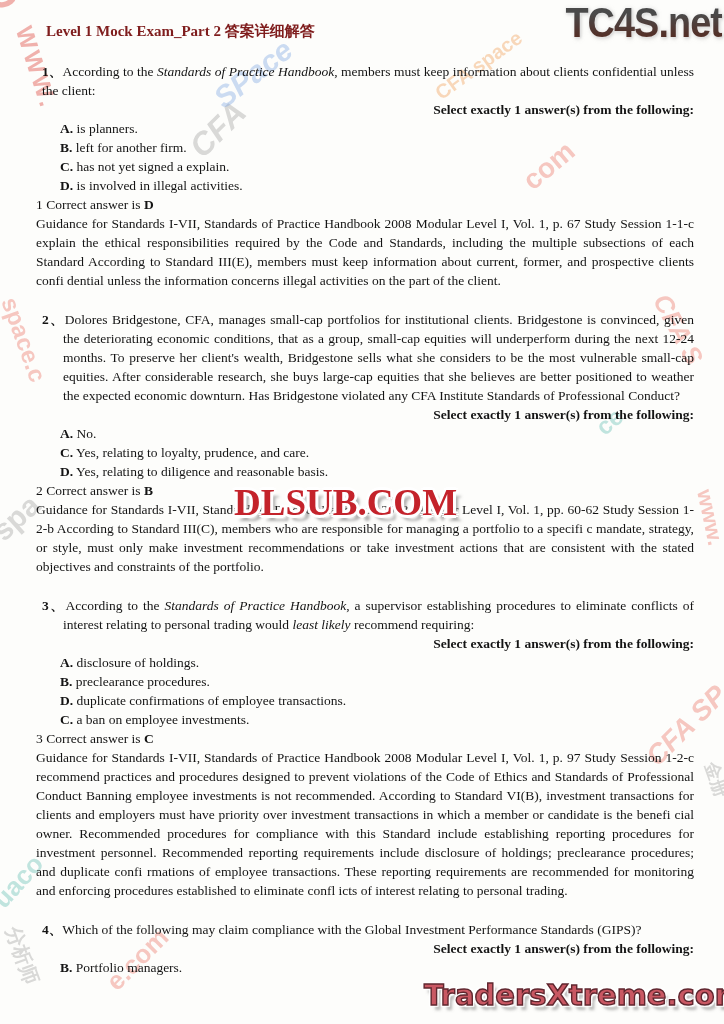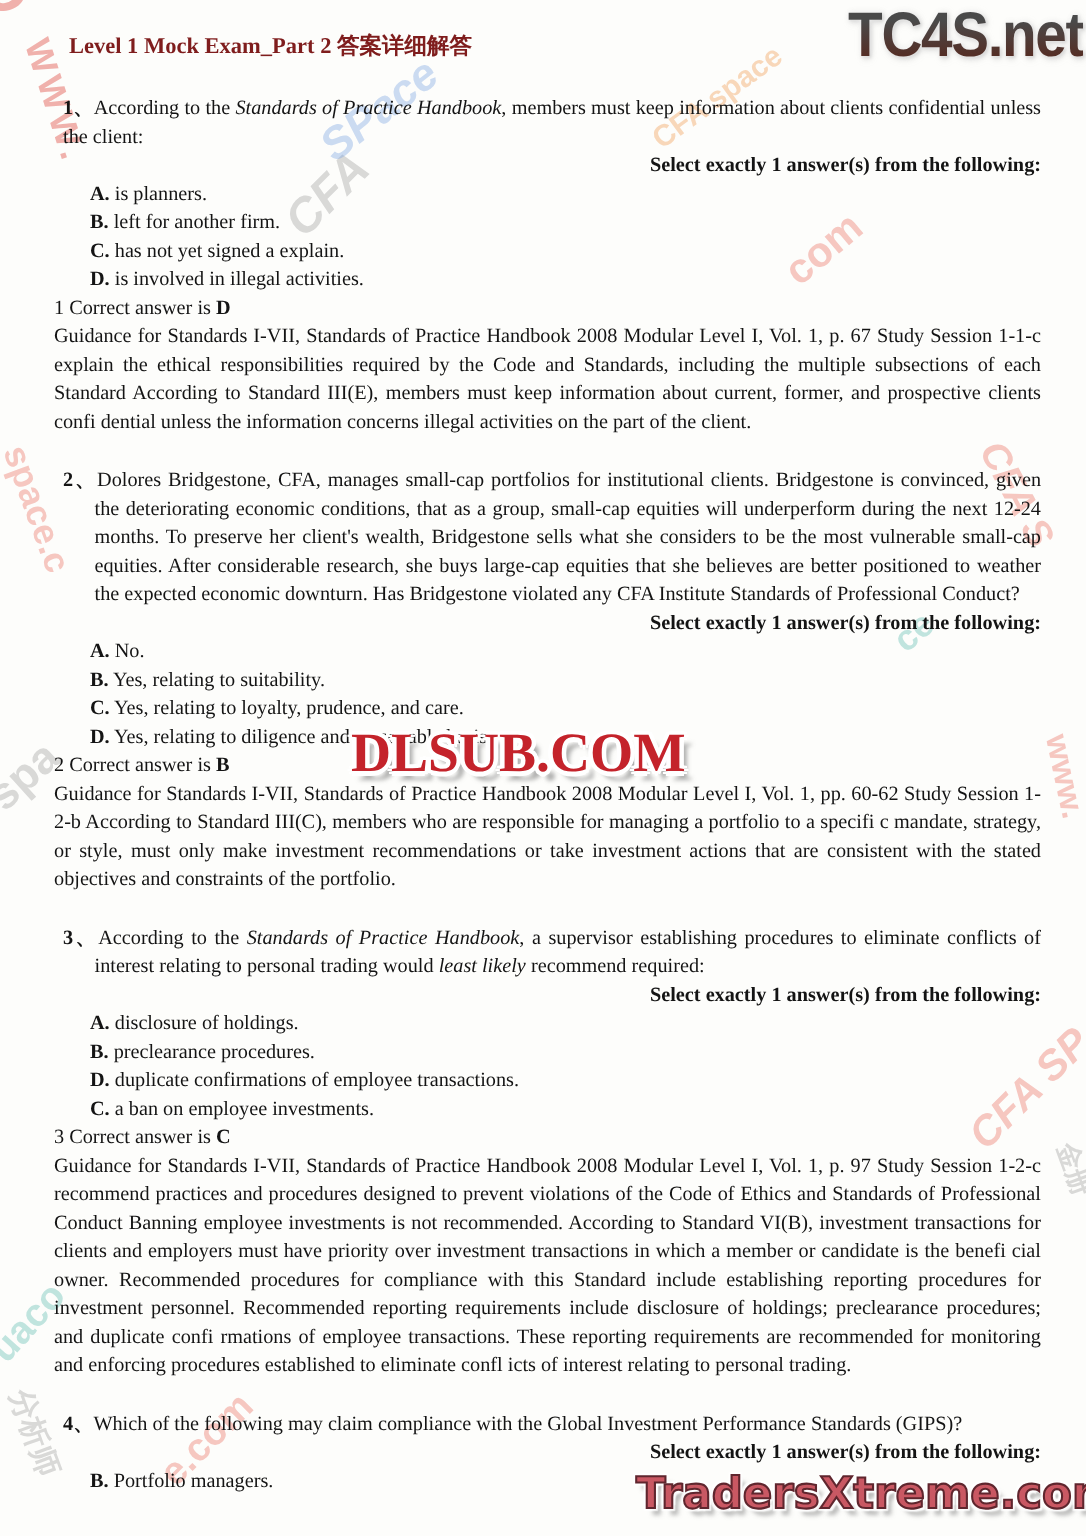--- a/index.html
+++ b/index.html
@@ -113,29 +113,28 @@
       <p class="opt"><b>C.</b> <span>has not yet signed a explain.</span></p>
       <p class="opt"><b>D.</b> <span>is involved in illegal activities.</span></p>
       <p class="ansline"><span>1 Correct answer is</span> <b>D</b></p>
       <p class="guidance">Guidance for Standards I-VII, Standards of Practice Handbook 2008 Modular Level I, Vol. 1, p. 67 Study Session 1-1-c explain the ethical responsibilities required by the Code and Standards, including the multiple subsections of each Standard According to Standard III(E), members must keep information about current, former, and prospective clients confi dential unless the information concerns illegal activities on the part of the client.</p>
     </section>
 
     <section class="question">
       <p class="stem hang"><b class="qnum">2、</b><span>Dolores Bridgestone, CFA, manages small-cap portfolios for institutional clients. Bridgestone is convinced, given the deteriorating economic conditions, that as a group, small-cap equities will underperform during the next 12-24 months. To preserve her client's wealth, Bridgestone sells what she considers to be the most vulnerable small-cap equities. After considerable research, she buys large-cap equities that she believes are better positioned to weather the expected economic downturn. Has Bridgestone violated any CFA Institute Standards of Professional Conduct?</span></p>
       <p class="select">Select exactly 1 answer(s) from the following:</p>
       <p class="opt"><b>A.</b> <span>No.</span></p>
-      <p class="opt"><b>B.</b> <span>Yes, relating to suitability.</span></p>
       <p class="opt"><b>C.</b> <span>Yes, relating to loyalty, prudence, and care.</span></p>
       <p class="opt"><b>D.</b> <span>Yes, relating to diligence and reasonable basis.</span></p>
       <p class="ansline"><span>2 Correct answer is</span> <b>B</b></p>
       <p class="guidance">Guidance for Standards I-VII, Standards of Practice Handbook 2008 Modular Level I, Vol. 1, pp. 60-62 Study Session 1-2-b According to Standard III(C), members who are responsible for managing a portfolio to a specifi c mandate, strategy, or style, must only make investment recommendations or take investment actions that are consistent with the stated objectives and constraints of the portfolio.</p>
     </section>
 
     <section class="question">
-      <p class="stem hang"><b class="qnum">3、</b><span>According to the </span><span class="it">Standards of Practice Handbook</span><span>, a supervisor establishing procedures to eliminate conflicts of interest relating to personal trading would </span><span class="it">least likely</span><span> recommend required:</span></p>
+      <p class="stem hang"><b class="qnum">3、</b><span>According to the </span><span class="it">Standards of Practice Handbook</span><span>, a supervisor establishing procedures to eliminate conflicts of interest relating to personal trading would </span><span class="it">least likely</span><span> recommend requiring:</span></p>
       <p class="select">Select exactly 1 answer(s) from the following:</p>
       <p class="opt"><b>A.</b> <span>disclosure of holdings.</span></p>
       <p class="opt"><b>B.</b> <span>preclearance procedures.</span></p>
       <p class="opt"><b>D.</b> <span>duplicate confirmations of employee transactions.</span></p>
       <p class="opt"><b>C.</b> <span>a ban on employee investments.</span></p>
       <p class="ansline"><span>3 Correct answer is</span> <b>C</b></p>
       <p class="guidance">Guidance for Standards I-VII, Standards of Practice Handbook 2008 Modular Level I, Vol. 1, p. 97 Study Session 1-2-c recommend practices and procedures designed to prevent violations of the Code of Ethics and Standards of Professional Conduct Banning employee investments is not recommended. According to Standard VI(B), investment transactions for clients and employers must have priority over investment transactions in which a member or candidate is the benefi cial owner. Recommended procedures for compliance with this Standard include establishing reporting procedures for investment personnel. Recommended reporting requirements include disclosure of holdings; preclearance procedures; and duplicate confi rmations of employee transactions. These reporting requirements are recommended for monitoring and enforcing procedures established to eliminate confl icts of interest relating to personal trading.</p>
     </section>
 
     <section class="question">

